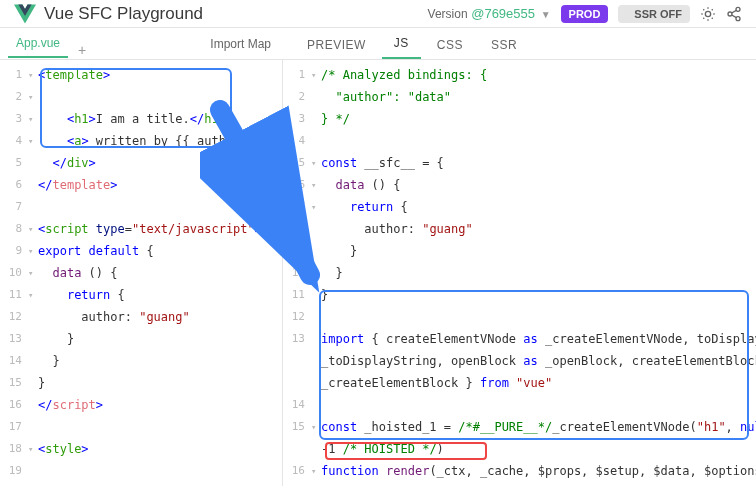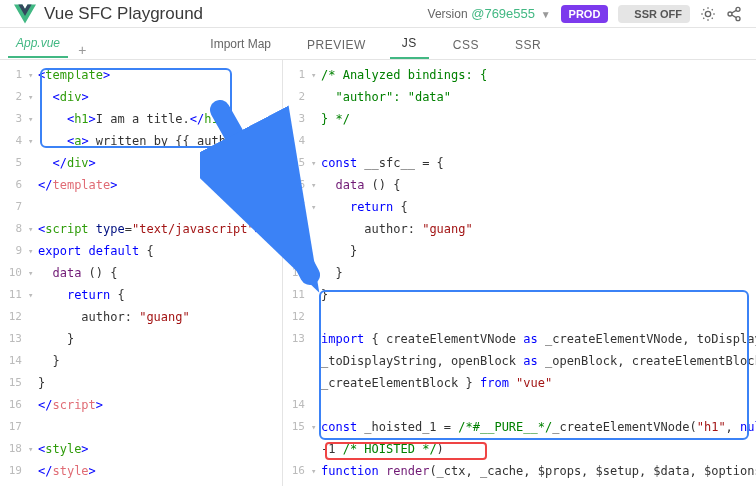--- a/index.html
+++ b/index.html
@@ -11,25 +11,25 @@
 .header-right { display: flex; align-items: center; gap: 10px; }
 .version-label { font-size: 12px; color: #666; }
 .version-hash { color: #42b883; font-weight: 500; }
 .chev { font-size: 10px; color: #999; margin-left: 2px; }
 .badge { font-size: 11px; padding: 3px 8px; border-radius: 4px; font-weight: 600; }
 .badge-prod { background: #7c3aed; color: #fff; }
 .badge-ssr { background: #e5e5e5; color: #555; padding-left: 16px; }
 .icon-btn { cursor: pointer; color: #666; display: flex; align-items: center; }
 .tabs-row { display: flex; height: 32px; border-bottom: 1px solid #e4e4e4; }
 .left-tabs { display: flex; align-items: center; width: 283px; padding: 0 8px; justify-content: space-between; }
-.file-tabs { display: flex; gap: 4px; align-items: flex-end; font-style: italic; }
+.file-tabs { display: flex; gap: 4px; align-items: flex-end; }
 .file-tab { padding: 6px 8px; font-size: 12px; color: #42b883; border-bottom: 2px solid #42b883; }
 .add-tab { color: #999; padding: 0 6px; cursor: pointer; font-size: 14px; }
 .import-map { font-size: 12px; color: #666; padding-right: 4px; }
-.right-tabs { display: flex; align-items: flex-end; gap: 12px; padding-left: 12px; }
+.right-tabs { display: flex; align-items: flex-end; gap: 4px; padding-left: 12px; }
 .out-tab { padding: 7px 12px; font-size: 12px; color: #666; cursor: pointer; letter-spacing: 0.5px; }
 .out-tab.active { color: #333; border-bottom: 2px solid #42b883; }
 .main { display: flex; height: calc(502px - 44px - 32px); }
 .pane { overflow: hidden; position: relative; }
 .pane-left { width: 283px; border-right: 1px solid #e4e4e4; }
 .pane-right { flex: 1; }
 .code { font-family: Menlo, Consolas, monospace; font-size: 12px; line-height: 22px; padding: 4px 0; }
 .line { display: flex; white-space: pre; }
 .ln { width: 28px; text-align: right; color: #bbb; padding-right: 6px; flex-shrink: 0; user-select: none; font-size: 11px; }
 .fold { width: 10px; color: #bbb; font-size: 9px; flex-shrink: 0; }
@@ -95,38 +95,38 @@
     <span class="out-tab active">JS</span>
     <span class="out-tab">CSS</span>
     <span class="out-tab">SSR</span>
   </div>
 </div>
 
 <div class="main">
   <div class="pane pane-left">
     <div class="code" id="left-code">
         <div class="line"><span class="ln">1</span><span class="fold">▾</span><span class="src"><span class="t-blue">&lt;</span><span class="t-tag">template</span><span class="t-blue">&gt;</span></span></div>
-        <div class="line"><span class="ln">2</span><span class="fold">▾</span><span class="src">  <span class="t-blue">&lt;</span><span class="t-tag">div</span><span class="t-blue">&gt;</span></span></div>
+        <div class="line"><span class="ln">2</span><span class="fold">▾</span></div>
         <div class="line"><span class="ln">3</span><span class="fold">▾</span><span class="src">    <span class="t-blue">&lt;</span><span class="t-tag">h1</span><span class="t-blue">&gt;</span>I am a title.<span class="t-blue">&lt;/</span><span class="t-tag">h1</span><span class="t-blue">&gt;</span></span></div>
         <div class="line"><span class="ln">4</span><span class="fold">▾</span><span class="src">    <span class="t-blue">&lt;</span><span class="t-tag">a</span><span class="t-blue">&gt;</span> written by {{ author }}<span class="t-blue">&lt;/</span><span class="t-tag">a</span></span></div>
         <div class="line"><span class="ln">5</span><span class="fold"></span><span class="src">  <span class="t-blue">&lt;/</span><span class="t-tag">div</span><span class="t-blue">&gt;</span></span></div>
         <div class="line"><span class="ln">6</span><span class="fold"></span><span class="src"><span class="t-blue">&lt;/</span><span class="t-red">template</span><span class="t-blue">&gt;</span></span></div>
         <div class="line"><span class="ln">7</span><span class="fold"></span><span class="src"></span></div>
         <div class="line"><span class="ln">8</span><span class="fold">▾</span><span class="src"><span class="t-blue">&lt;</span><span class="t-tag">script</span> <span class="t-id">type</span>=<span class="t-brown">"text/javascript"</span><span class="t-blue">&gt;</span></span></div>
         <div class="line"><span class="ln">9</span><span class="fold">▾</span><span class="src"><span class="t-kw">export default</span> {</span></div>
         <div class="line"><span class="ln">10</span><span class="fold">▾</span><span class="src">  <span class="t-fn">data</span> () {</span></div>
         <div class="line"><span class="ln">11</span><span class="fold">▾</span><span class="src">    <span class="t-kw">return</span> {</span></div>
         <div class="line"><span class="ln">12</span><span class="fold"></span><span class="src">      author: <span class="t-brown">"guang"</span></span></div>
         <div class="line"><span class="ln">13</span><span class="fold"></span><span class="src">    }</span></div>
         <div class="line"><span class="ln">14</span><span class="fold"></span><span class="src">  }</span></div>
         <div class="line"><span class="ln">15</span><span class="fold"></span><span class="src">}</span></div>
         <div class="line"><span class="ln">16</span><span class="fold"></span><span class="src"><span class="t-blue">&lt;/</span><span class="t-red">script</span><span class="t-blue">&gt;</span></span></div>
         <div class="line"><span class="ln">17</span><span class="fold"></span><span class="src"></span></div>
         <div class="line"><span class="ln">18</span><span class="fold">▾</span><span class="src"><span class="t-blue">&lt;</span><span class="t-tag">style</span><span class="t-blue">&gt;</span></span></div>
-        <div class="line"><span class="ln">19</span><span class="fold"></span><span class="src"><span class="t-blue">&lt;/</span><span class="t-red">style</span><span class="t-blue">&gt;</span></span></div>
+        <div class="line"><span class="ln">19</span><span class="fold"></span></div>
       </div>
     <div class="box-blue" style="left:40px; top:8px; width:192px; height:80px;"></div>
   </div>
   <div class="pane pane-right">
     <div class="code" id="right-code">
         <div class="line"><span class="ln">1</span><span class="fold">▾</span><span class="src"><span class="t-cm">/* Analyzed bindings: {</span></span></div>
         <div class="line"><span class="ln">2</span><span class="fold"></span><span class="src"><span class="t-cm">  "author": "data"</span></span></div>
         <div class="line"><span class="ln">3</span><span class="fold"></span><span class="src"><span class="t-cm">} */</span></span></div>
         <div class="line"><span class="ln">4</span><span class="fold"></span><span class="src"></span></div>
         <div class="line"><span class="ln">5</span><span class="fold">▾</span><span class="src"><span class="t-kw">const</span> __sfc__ = {</span></div>

